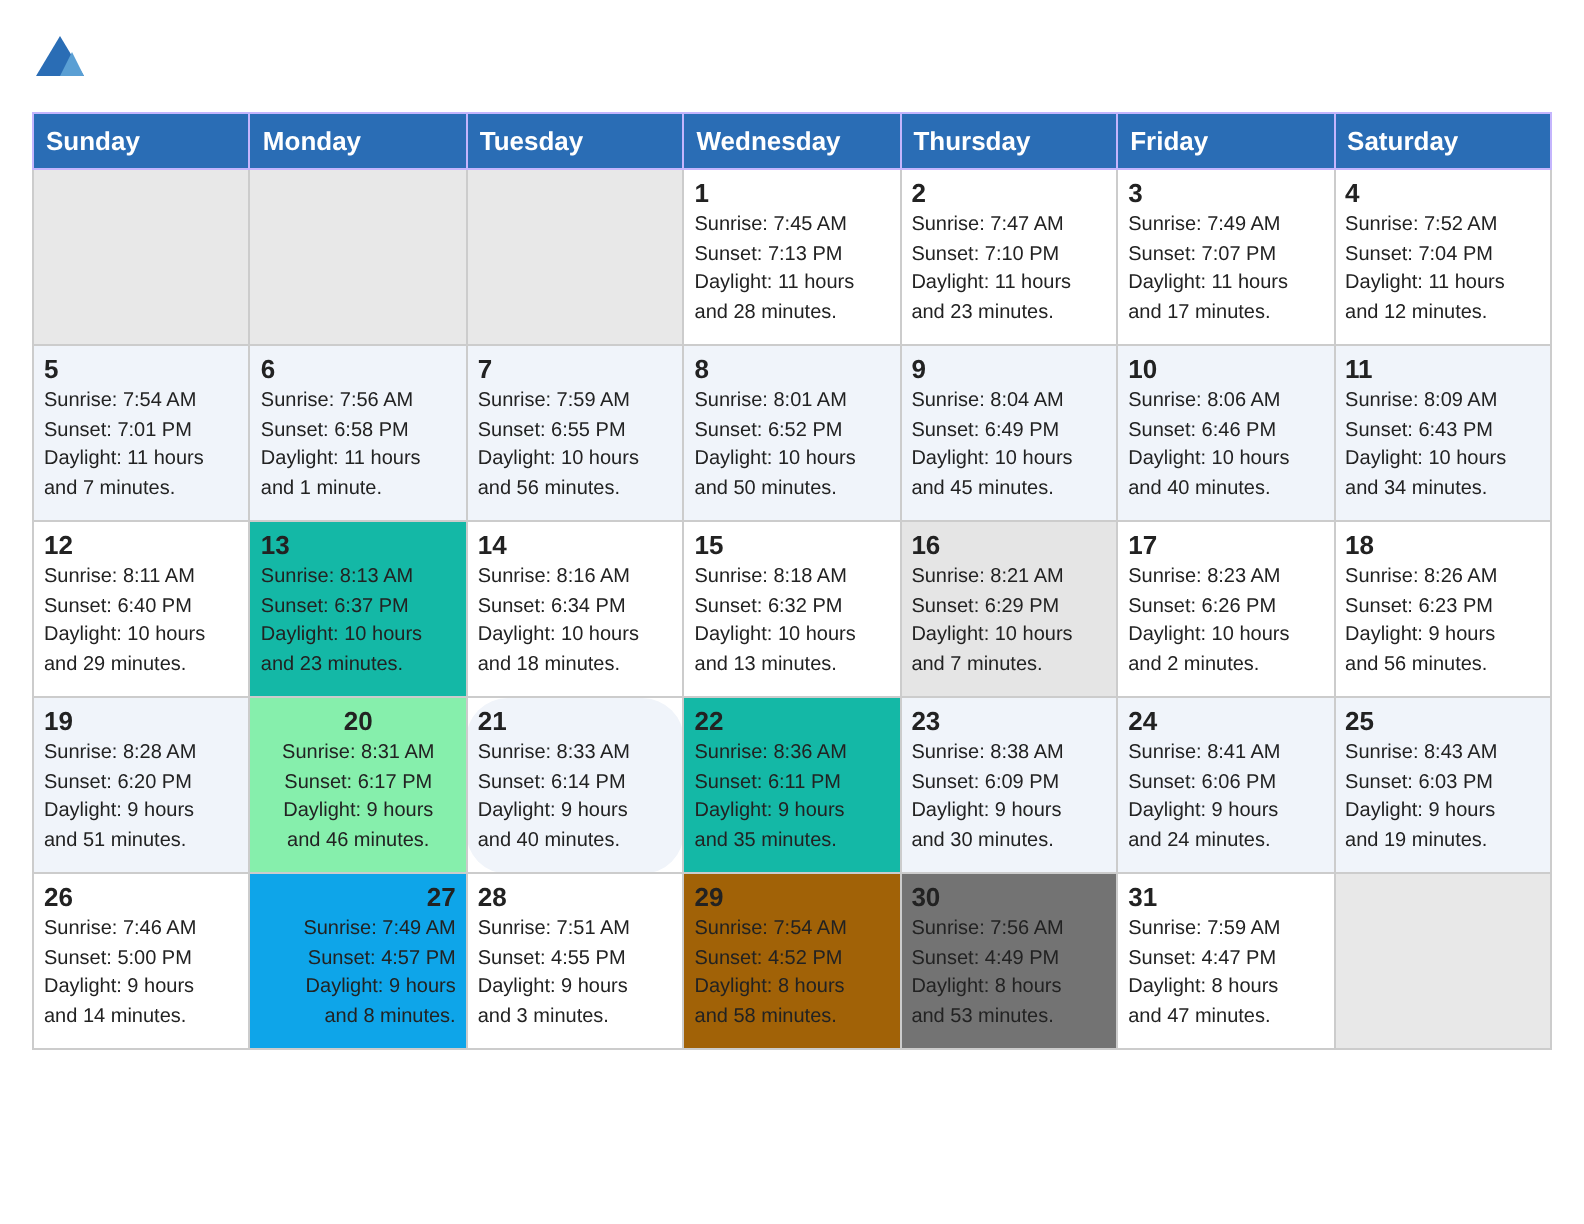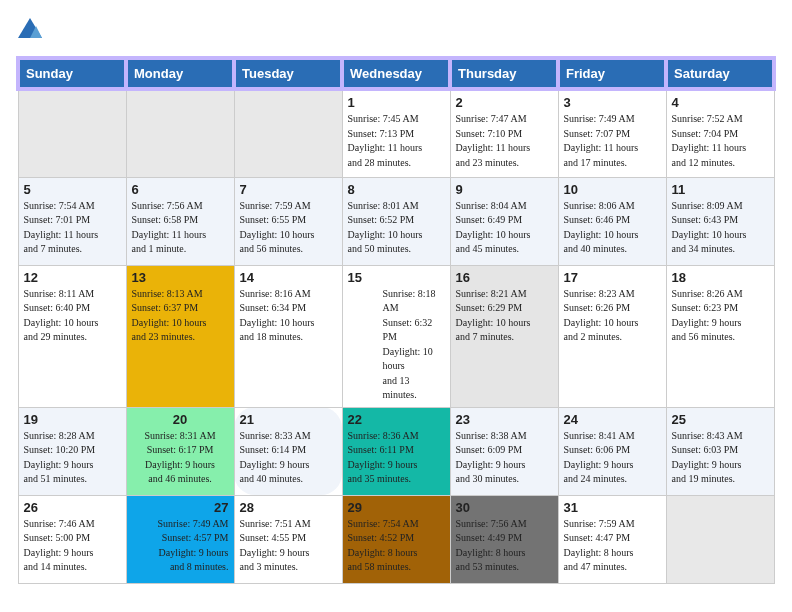--- a/index.html
+++ b/index.html
@@ -58,21 +58,21 @@
       border-collapse: collapse;
       table-layout: fixed;
     }
     thead tr th {
       background-color: #2a6db5;
       color: #fff;
       font-size: 13px;
       font-weight: bold;
       text-align: left;
       padding: 6px 6px;
-      border: 4px solid #c4b5fd;
+      border: 1px solid #c4b5fd;
     }
     tbody tr td {
       border: 1px solid #ccc;
       vertical-align: top;
       padding: 4px 5px;
       font-size: 10.5px;
       color: #222;
       height: 88px;
     }
     tbody tr:nth-child(even) td {
@@ -84,21 +84,20 @@
     .day-number {
       font-size: 13px;
       font-weight: bold;
       margin-bottom: 2px;
       display: block;
     }
     .day-info {
       font-size: 10px;
       line-height: 1.45;
       color: #222;
-      font-family: Liberation Serif, serif;
     }
     .empty-cell {
       background-color: #e8e8e8 !important;
     }
   </style>
 </head>
 <body>
 
 <div class="header">
   <div class="logo">
@@ -215,37 +214,37 @@
         </td>
       </tr>
       <tr>
         <td style="background-color: rgb(255, 255, 255);">
           <span class="day-number">12</span>
           <div class="day-info" style="white-space: pre-line;">Sunrise: 8:11 AM
 Sunset: 6:40 PM
 Daylight: 10 hours
 and 29 minutes.</div>
         </td>
-        <td style="background-color: #eab308;">
+        <td style="background-color: #14b8a6;">
           <span class="day-number">13</span>
           <div class="day-info" style="white-space: pre-line;">Sunrise: 8:13 AM
 Sunset: 6:37 PM
 Daylight: 10 hours
 and 23 minutes.</div>
         </td>
         <td style="background-color: rgb(255, 255, 255);">
           <span class="day-number">14</span>
           <div class="day-info" style="white-space: pre-line;">Sunrise: 8:16 AM
 Sunset: 6:34 PM
 Daylight: 10 hours
 and 18 minutes.</div>
         </td>
         <td style="background-color: rgb(255, 255, 255);">
           <span class="day-number">15</span>
-          <div class="day-info" style="white-space: pre-line; margin-left: 35px;">Sunrise: 8:18 AM
+          <div class="day-info" style="white-space: pre-line;">Sunrise: 8:18 AM
 Sunset: 6:32 PM
 Daylight: 10 hours
 and 13 minutes.</div>
         </td>
         <td style="background-color: #e5e5e5;">
           <span class="day-number">16</span>
           <div class="day-info" style="white-space: pre-line;">Sunrise: 8:21 AM
 Sunset: 6:29 PM
 Daylight: 10 hours
 and 7 minutes.</div>
@@ -262,21 +261,21 @@
           <div class="day-info" style="white-space: pre-line;">Sunrise: 8:26 AM
 Sunset: 6:23 PM
 Daylight: 9 hours
 and 56 minutes.</div>
         </td>
       </tr>
       <tr>
         <td style="background-color: rgb(240, 244, 250);">
           <span class="day-number">19</span>
           <div class="day-info" style="white-space: pre-line;">Sunrise: 8:28 AM
-Sunset: 10:20 PM
+Sunset: 6:20 PM
 Daylight: 9 hours
 and 51 minutes.</div>
         </td>
         <td style="background-color: #86efac; text-align: center;">
           <span class="day-number">20</span>
           <div class="day-info" style="white-space: pre-line;">Sunrise: 8:31 AM
 Sunset: 6:17 PM
 Daylight: 9 hours
 and 46 minutes.</div>
         </td>

